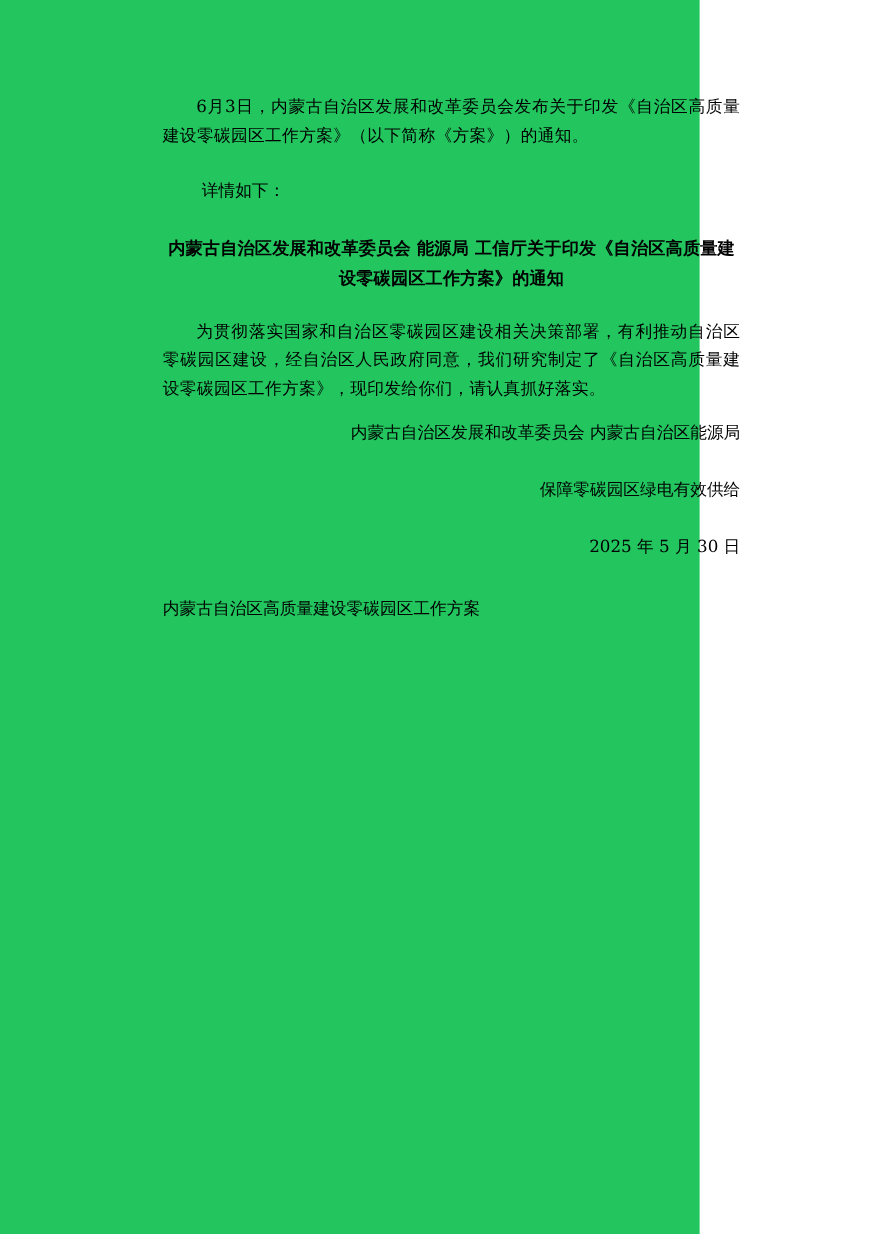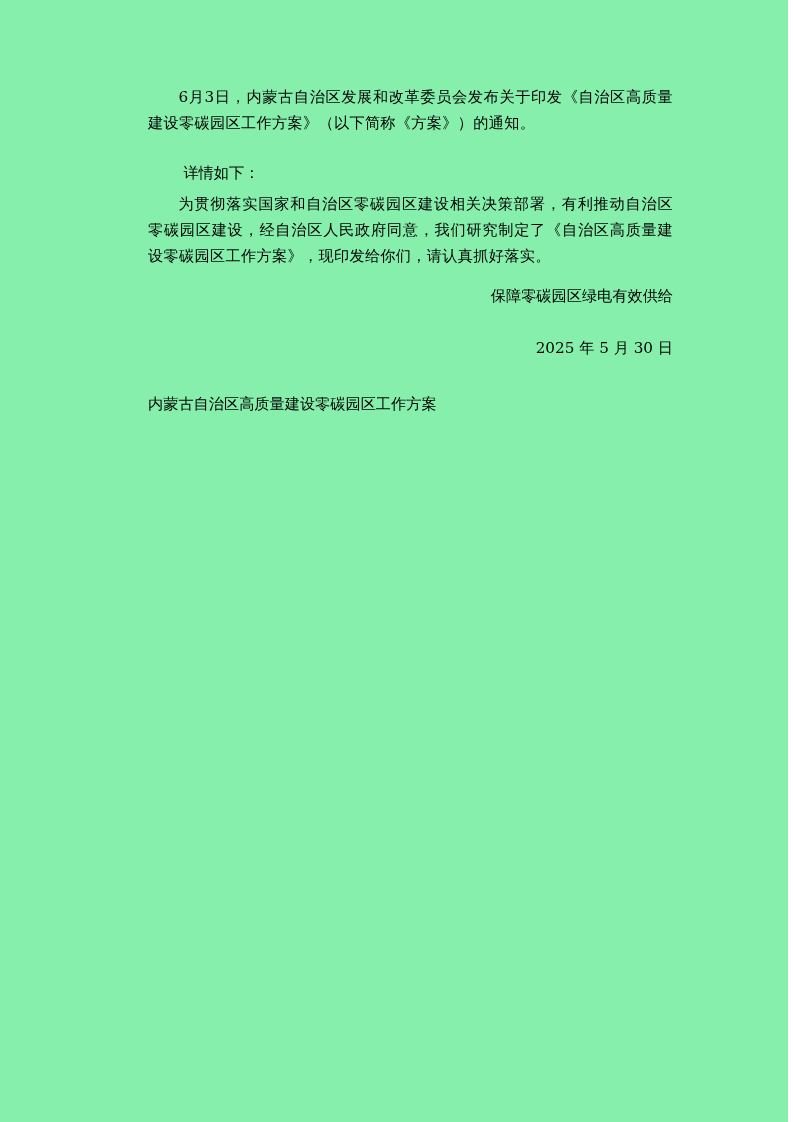--- a/index.html
+++ b/index.html
@@ -10,23 +10,23 @@
   }
   body {
     width: 793px;
     height: 1122px;
     overflow: hidden;
     font-family: "DejaVu Serif", "Liberation Serif", serif;
     color: #000000;
   }
   .page {
     position: relative;
-    width: 788px;
+    width: 636px;
     height: 1122px;
-    background: #86efac;
+    background: #22c55e;
     box-sizing: border-box;
   }
   .content {
     position: absolute;
     left: 148px;
     top: 84px;
     width: 525px;
   }
   .para {
     font-size: 15.2px;
@@ -81,25 +81,27 @@
 
 <div class="page">
   <div class="content">
 
     <p class="para">6月3日，内蒙古自治区发展和改革委员会发布关于印发《自治区高质量建设零碳园区工作方案》（以下简称《方案》）的通知。</p>
 
 
 
     <p class="detail-line">详情如下：</p>
 
+    <h1 class="doc-heading">内蒙古自治区发展和改革委员会 能源局 工信厅关于印发《自治区高质量建设零碳园区工作方案》的通知</h1>
 
 
     <p class="para para-last-block">为贯彻落实国家和自治区零碳园区建设相关决策部署，有利推动自治区零碳园区建设，经自治区人民政府同意，我们研究制定了《自治区高质量建设零碳园区工作方案》，现印发给你们，请认真抓好落实。</p>
 
     <div class="sign-block">
+      <p class="sign-line">内蒙古自治区发展和改革委员会 内蒙古自治区能源局</p>
       <p class="sign-line">保障零碳园区绿电有效供给</p>
       <p class="sign-line">2025 年 5 月 30 日</p>
     </div>
 
     <p class="tail-line">内蒙古自治区高质量建设零碳园区工作方案</p>
 
   </div>
 </div>
 
 </body></html>

